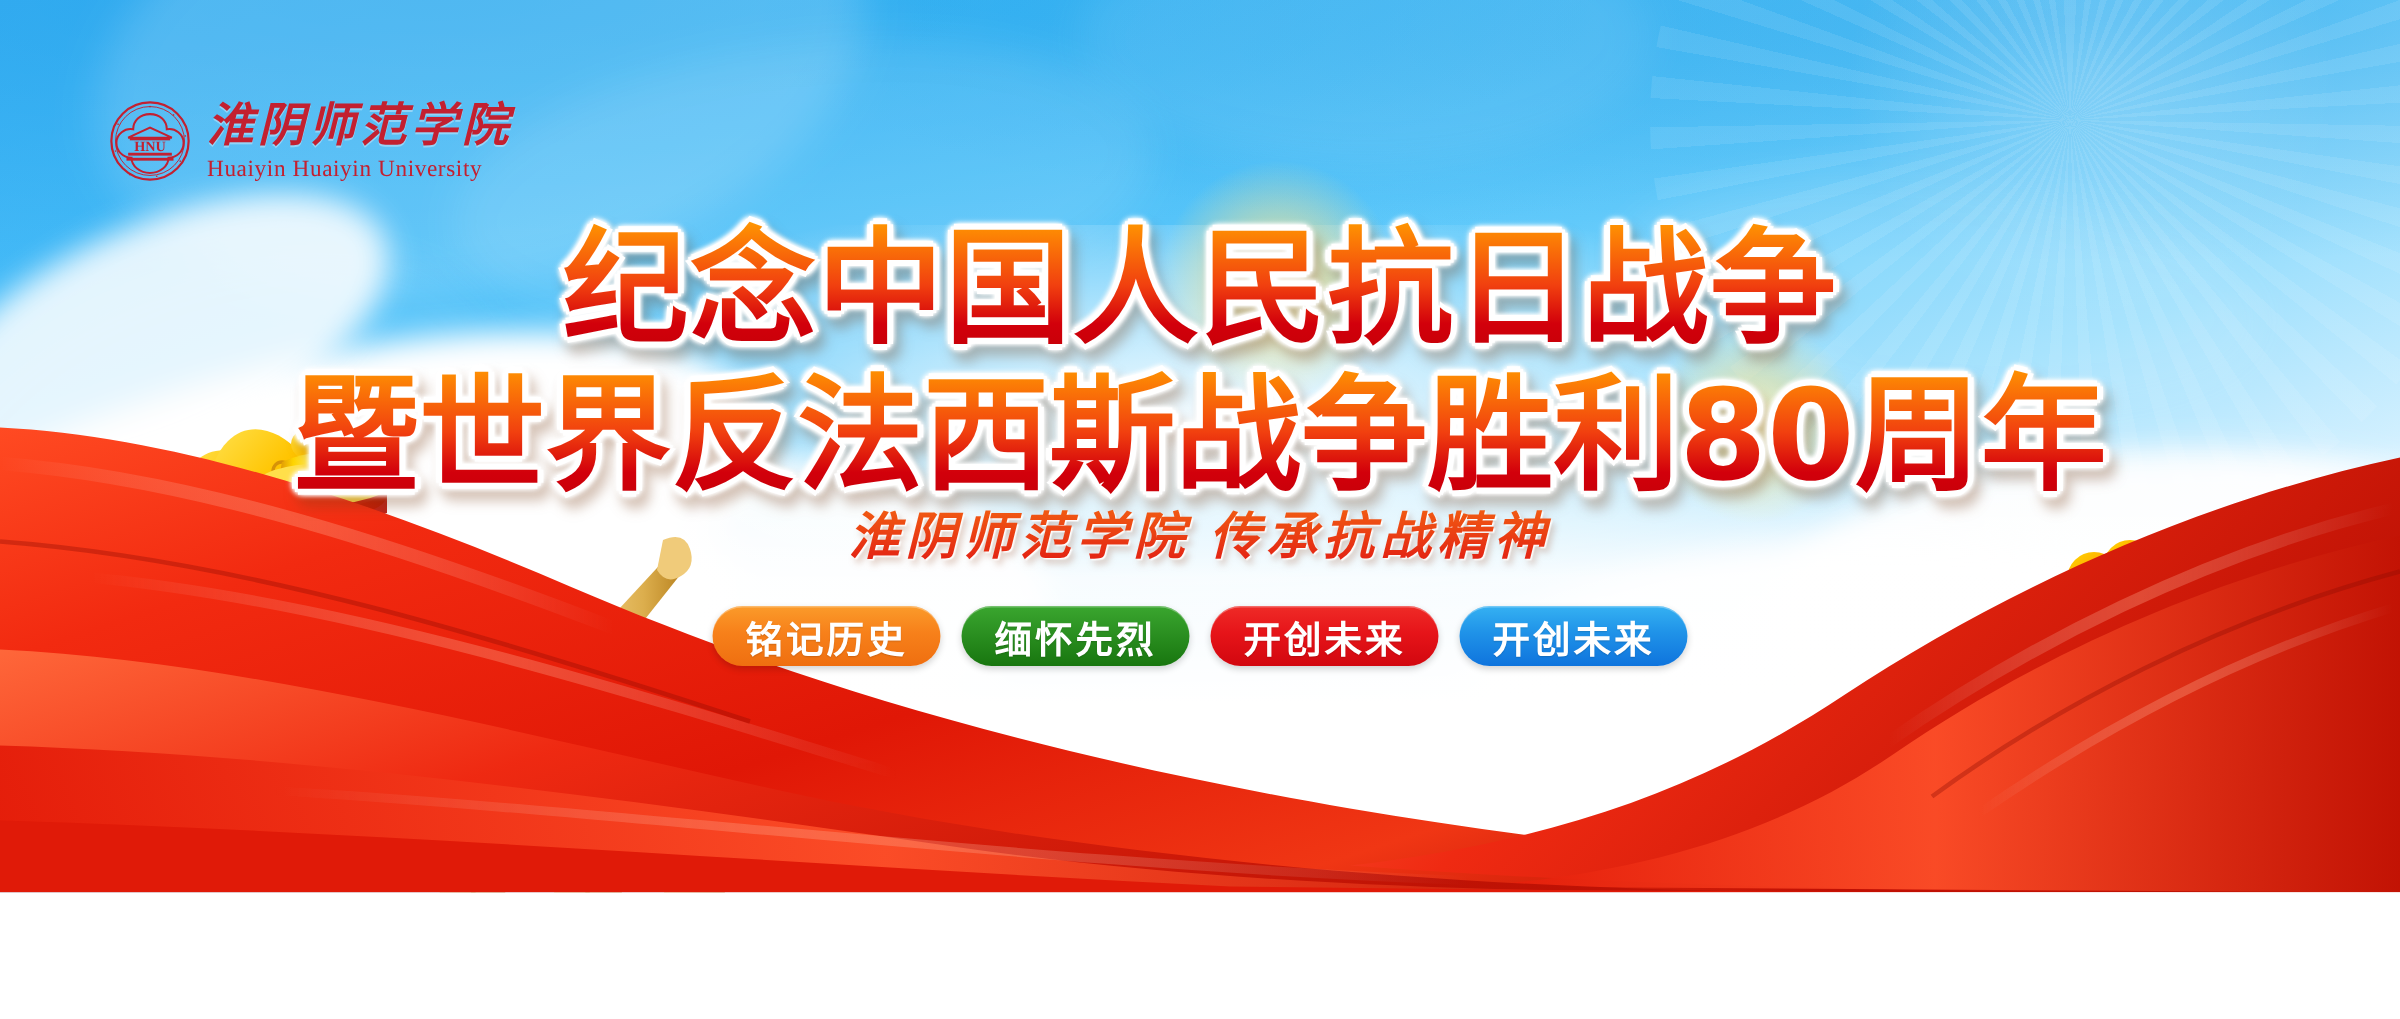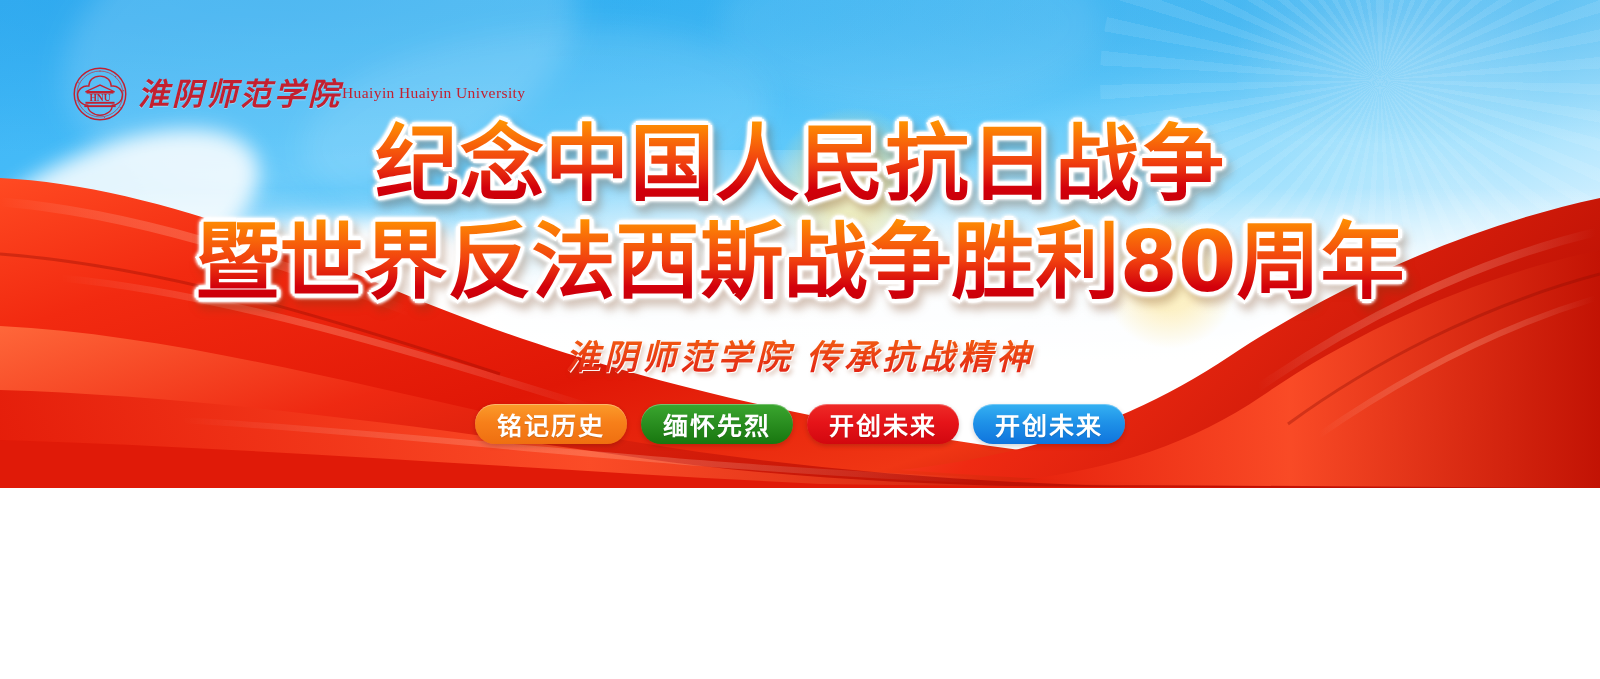--- a/index.html
+++ b/index.html
@@ -1,21 +1,21 @@
 <!DOCTYPE html>
 <html lang="zh-CN"><head>
 <meta charset="utf-8">
 <title>Commemoration Banner</title>
 <style>
   html,body{margin:0;padding:0;background:#fff;}
   body{font-family:"Liberation Sans","DejaVu Sans",sans-serif;}
 
   .banner{
     position:relative;
-    width:1600px;height:488px;
+    width:1600px;height:595px;
     overflow:hidden;
     background:linear-gradient(160deg,#3fb3f5 0%,#46bdf8 22%,#63cbfb 45%,#9fe0fd 62%,#d9f2ff 76%,#ffffff 88%,#ffffff 100%);
   }
 
   
   .sky-deep{
     position:absolute;left:0;top:0;width:100%;height:62%;
     background:
       radial-gradient(120% 90% at 18% 0%, rgba(0,140,220,.30) 0%, rgba(0,140,220,0) 58%),
       radial-gradient(90% 70% at 86% 4%, rgba(0,130,215,.26) 0%, rgba(0,130,215,0) 62%);
@@ -65,21 +65,21 @@
   .c5{left:1180px;top:300px;width:560px;height:220px;opacity:.95;}
   .c6{left:980px;top:360px;width:560px;height:200px;opacity:.9;}
   .whitefloor{
     position:absolute;left:0;bottom:0;width:100%;height:300px;
     background:linear-gradient(to bottom, rgba(255,255,255,0) 0%, rgba(255,255,255,.9) 30%, #fff 58%);
   }
 
   
   .logo{position:absolute;left:72px;top:66px;display:flex;align-items:center;gap:10px;}
   .logo-seal{width:56px;height:56px;flex:none;}
-  .logo-text{display:flex;flex-direction:row;line-height:1;}
+  .logo-text{display:flex;flex-direction:column;line-height:1;}
   .logo-cn{
     font-family:"Liberation Serif","DejaVu Serif",serif;
     font-size:31px;font-weight:700;color:#c32030;letter-spacing:3px;
     font-style:italic;white-space:nowrap;
     text-shadow:0 1px 0 rgba(255,255,255,.35);
   }
   .logo-en{
     font-family:"Liberation Serif","DejaVu Serif",serif;
     font-size:15.5px;color:#c32030;letter-spacing:.4px;margin-top:6px;white-space:nowrap;
   }
@@ -91,20 +91,21 @@
     font-family:"DejaVu Sans","Liberation Sans",sans-serif;
     font-weight:700;
     letter-spacing:1px;
     background:linear-gradient(to bottom,#ff9a00 0%,#fb7a06 16%,#f1400f 48%,#d2000b 76%,#c40007 100%);
     -webkit-background-clip:text;background-clip:text;color:transparent;
     -webkit-text-stroke:0px transparent;
     filter:drop-shadow(0 0 2px #fff) drop-shadow(2px 2px 0 #fff)
            drop-shadow(-2px 2px 0 #fff) drop-shadow(2px -2px 0 #fff)
            drop-shadow(-2px -2px 0 #fff) drop-shadow(4px 7px 4px rgba(120,60,20,.30));
     white-space:nowrap;
+    margin-top:28px;
   }
   .hl1{font-size:84px;line-height:92px;}
   .hl2{font-size:84px;line-height:96px;margin-top:4px;letter-spacing:0px;}
 
   
   .subtitle{
     position:absolute;left:0;top:330px;width:100%;text-align:center;
     font-family:"Liberation Serif","DejaVu Serif",serif;
     font-style:italic;font-weight:700;
     font-size:34px;letter-spacing:4px;

